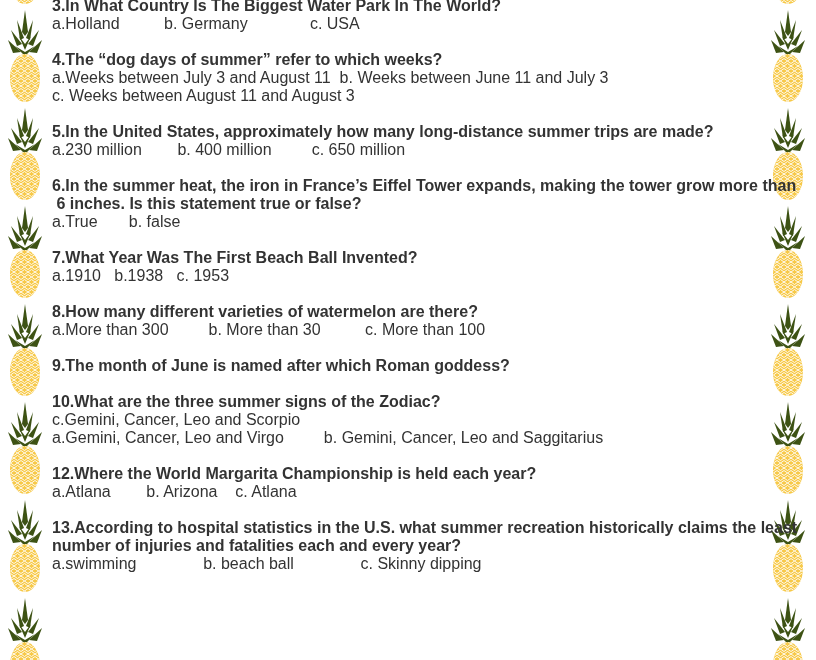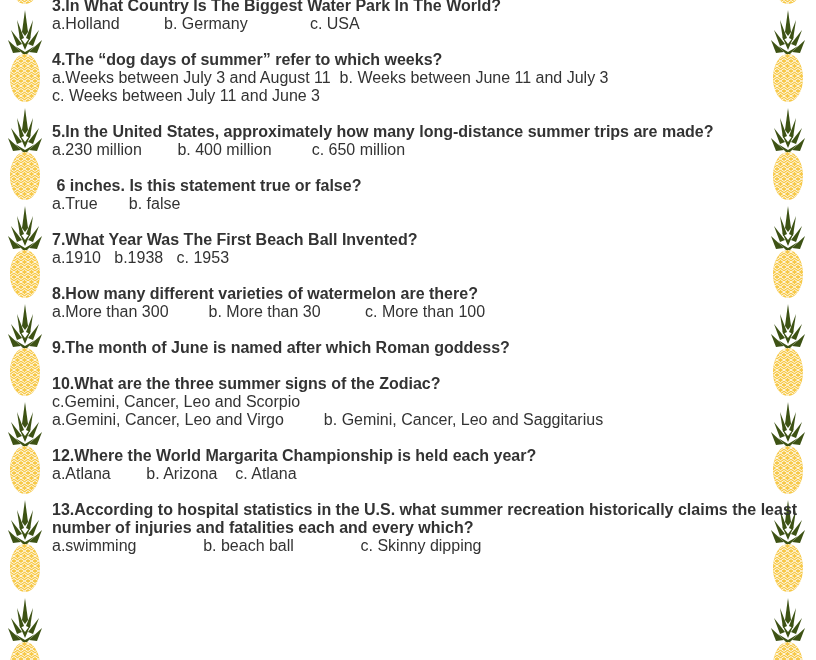--- a/index.html
+++ b/index.html
@@ -1327,27 +1327,28 @@
   </div>
 
 <div class="content">
   <div class="q">
     <span class="line q-title">3.In What Country Is The Biggest Water Park In The World?</span>
     <span class="line q-opts">a.Holland          b. Germany              c. USA</span>
   </div>
   <div class="q">
     <span class="line q-title">4.The “dog days of summer” refer to which weeks?</span>
     <span class="line q-opts">a.Weeks between July 3 and August 11  b. Weeks between June 11 and July 3</span>
-    <span class="line q-opts">c. Weeks between July 11 and June 3</span>
+    <span class="line q-opts">c. Weeks between August 11 and August 3</span>
   </div>
   <div class="q">
     <span class="line q-title">5.In the United States, approximately how many long-distance summer trips are made?</span>
     <span class="line q-opts">a.230 million        b. 400 million         c. 650 million</span>
   </div>
   <div class="q">
+    <span class="line q-title">6.In the summer heat, the iron in France’s Eiffel Tower expands, making the tower grow more than</span>
     <span class="line q-title"> 6 inches. Is this statement true or false?</span>
     <span class="line q-opts">a.True       b. false</span>
   </div>
   <div class="q">
     <span class="line q-title">7.What Year Was The First Beach Ball Invented?</span>
     <span class="line q-opts">a.1910   b.1938   c. 1953</span>
   </div>
   <div class="q">
     <span class="line q-title">8.How many different varieties of watermelon are there?</span>
     <span class="line q-opts">a.More than 300         b. More than 30          c. More than 100</span>
@@ -1359,16 +1360,16 @@
     <span class="line q-title">10.What are the three summer signs of the Zodiac?</span>
     <span class="line q-opts">c.Gemini, Cancer, Leo and Scorpio</span>
     <span class="line q-opts">a.Gemini, Cancer, Leo and Virgo         b. Gemini, Cancer, Leo and Saggitarius</span>
   </div>
   <div class="q">
     <span class="line q-title">12.Where the World Margarita Championship is held each year?</span>
     <span class="line q-opts">a.Atlana        b. Arizona    c. Atlana</span>
   </div>
   <div class="q">
     <span class="line q-title">13.According to hospital statistics in the U.S. what summer recreation historically claims the least</span>
-    <span class="line q-title">number of injuries and fatalities each and every which?</span>
+    <span class="line q-title">number of injuries and fatalities each and every year?</span>
     <span class="line q-opts">a.swimming               b. beach ball               c. Skinny dipping</span>
   </div>
 </div>
 
 </body></html>

